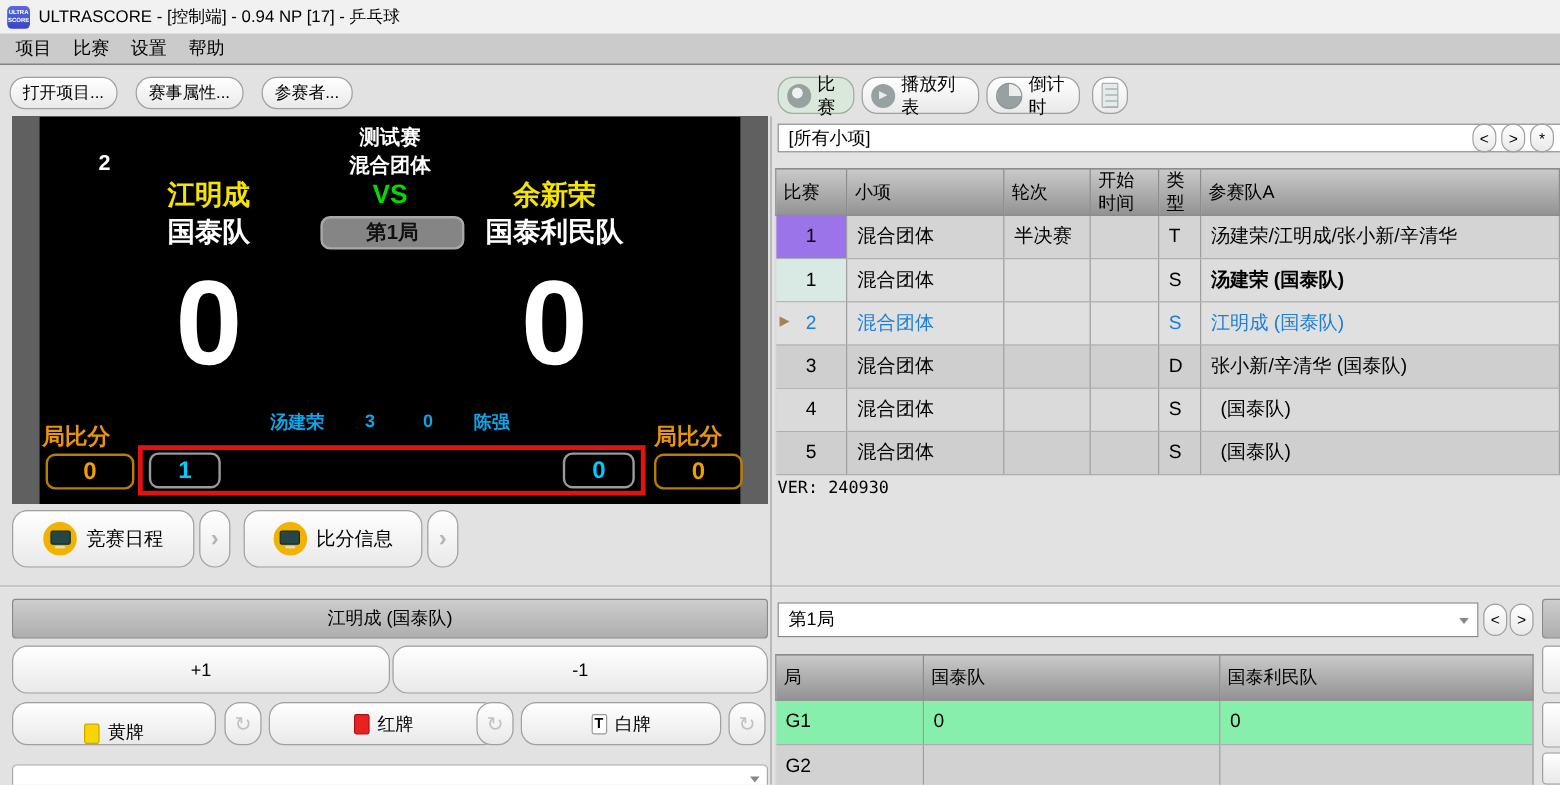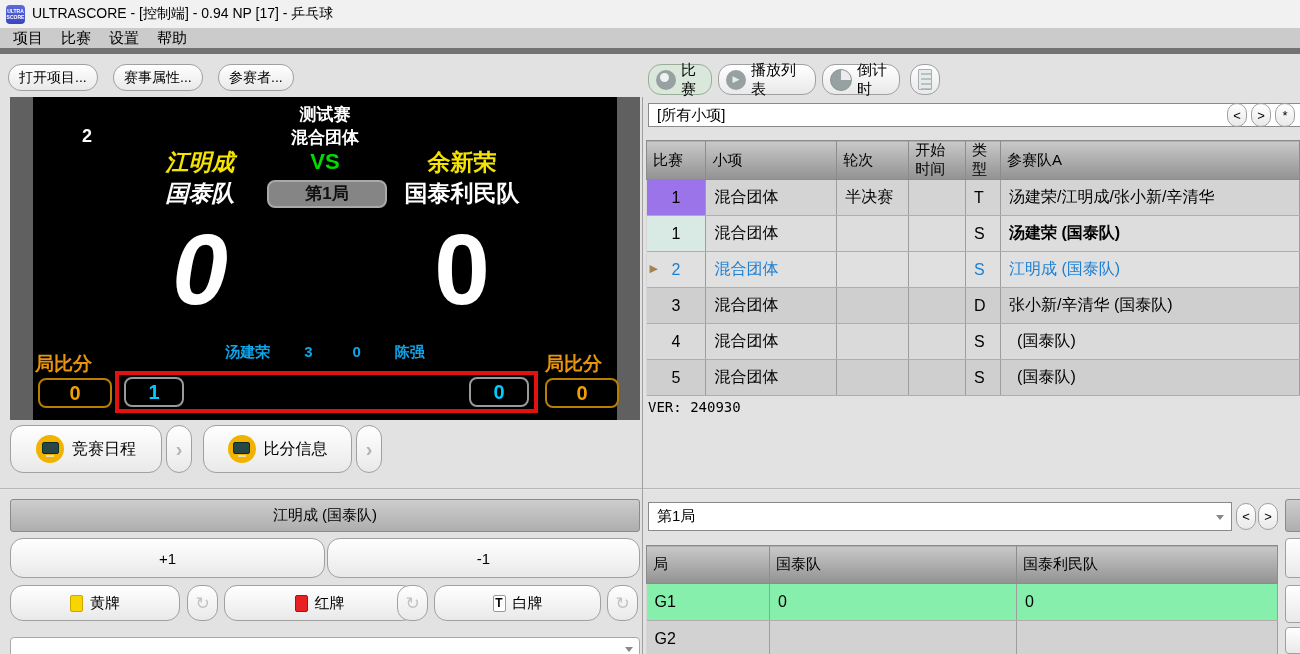--- a/index.html
+++ b/index.html
@@ -10,21 +10,21 @@
   
   #titlebar{left:0;top:0;width:1300px;height:28px;background:#f1f1f1;
             display:flex;align-items:center;padding-left:6px;box-sizing:border-box;}
   #app-icon{width:19px;height:19px;border-radius:4px;background:linear-gradient(#5a6ae0,#3a46c0);
             color:#fff;font-size:5px;font-weight:bold;line-height:6px;text-align:center;
             display:flex;flex-direction:column;justify-content:center;margin-right:7px;}
   #title-text{font-size:14px;}
 
   
   #menubar{left:0;top:28px;width:1300px;height:26px;background:#cbcbcb;
-           border-bottom:6px solid #737373;display:flex;align-items:center;padding-left:4px;
+           border-bottom:1px solid #737373;display:flex;align-items:center;padding-left:4px;
            box-sizing:border-box;}
   .menu-item{font-size:15px;padding:2px 9px;}
 
   
   .btn{background:linear-gradient(#ffffff,#e9e9e9);border:1px solid #a0a0a0;border-radius:13px;
        display:flex;align-items:center;justify-content:center;font-size:14px;box-sizing:border-box;}
   .btn.sel{background:var(--active-tab-green,#d9e8da);border-color:#9aad9b;}
 
   
   .tb{height:27px;padding:0 10px;position:absolute;top:64px;}
@@ -39,21 +39,21 @@
   .doc-ic{width:15px;height:19px;background:#e6eaea;border:1px solid #a8b0b0;border-radius:1px;
           background-image:repeating-linear-gradient(180deg,#b9c2c2 0 2px,transparent 2px 5px);
           background-size:11px 100%;background-position:2px 3px;background-repeat:no-repeat;}
 
   
   #preview{left:10px;top:97px;width:630px;height:323px;background:#000;}
   #preview .strip{position:absolute;top:0;width:23px;height:100%;background:#606060;}
   #preview .strip.l{left:0}  #preview .strip.r{right:0}
   .sbt{position:absolute;text-align:center;font-weight:bold;color:#fff;}
   .sb-center{left:257px;width:116px;}
-  .sb-left{left:70px;width:240px;font-style:italic;}
+  .sb-left{left:44px;width:240px;}
   .sb-right{left:332px;width:240px;}
   .ev{left:23px;width:584px;font-size:17px;}
   .yellow{color:var(--scoreboard-yellow,#f5e300);}
   .green{color:var(--scoreboard-green,#00dc00);}
   #game-pill{top:83px;height:24px;line-height:24px;background:#858585;border:2px solid #a9a9a9;
              border-radius:8px;font-size:17px;color:#101010;}
   .bigscore{top:112px;font-size:100px;line-height:120px;font-weight:800;}
   #bench{left:120px;top:246px;width:390px;display:flex;justify-content:center;gap:28px;
          color:#0ea5e9;font-weight:bold;font-size:15px;}
   #bench .num{margin:0 6px;}
@@ -240,21 +240,21 @@
 <div id="player-header" class="abs">
   <span>江明成 (国泰队)</span>
 </div>
 <div class="btn abs score-btn" style="left:10px;width:315px;">
     <span>+1</span>
   </div>
 <div class="btn abs score-btn" style="left:327px;width:313px;">
     <span>-1</span>
   </div>
 
-<div class="btn abs card-btn" style="left:10px;width:170px;">
+<div class="btn abs card-btn" style="left:10px;width:170px;align-items:flex-end;">
   <span class="card y"></span>
   <span>黄牌</span>
 </div>
 <div class="btn abs reset-btn" style="left:187px;">
     <span>↻</span>
   </div>
 <div class="btn abs card-btn" style="left:224px;width:191px;">
   <span class="card r"></span>
   <span>红牌</span>
 </div>

